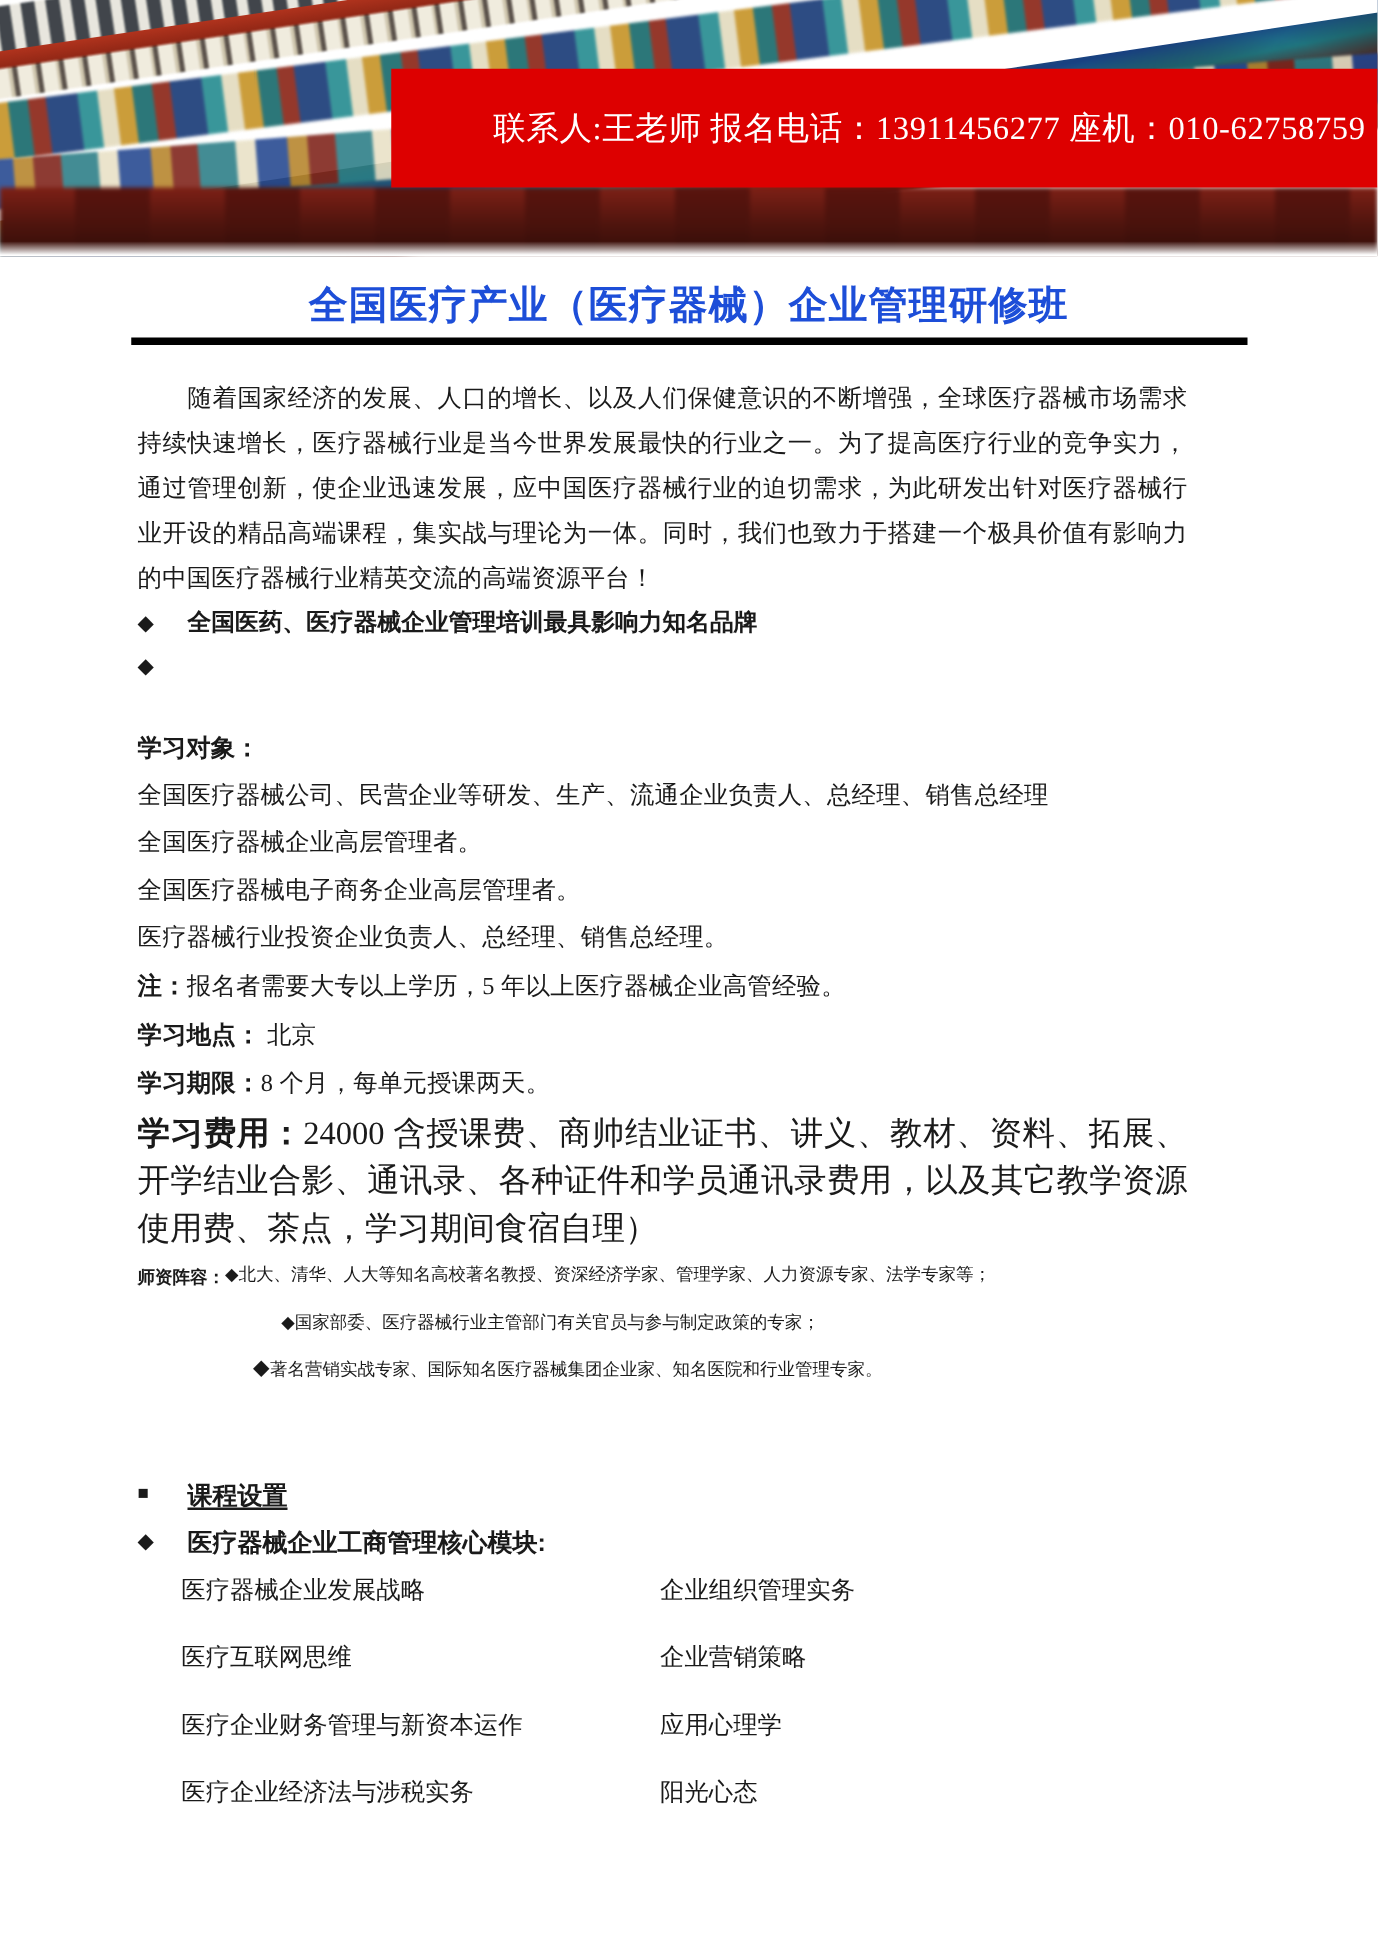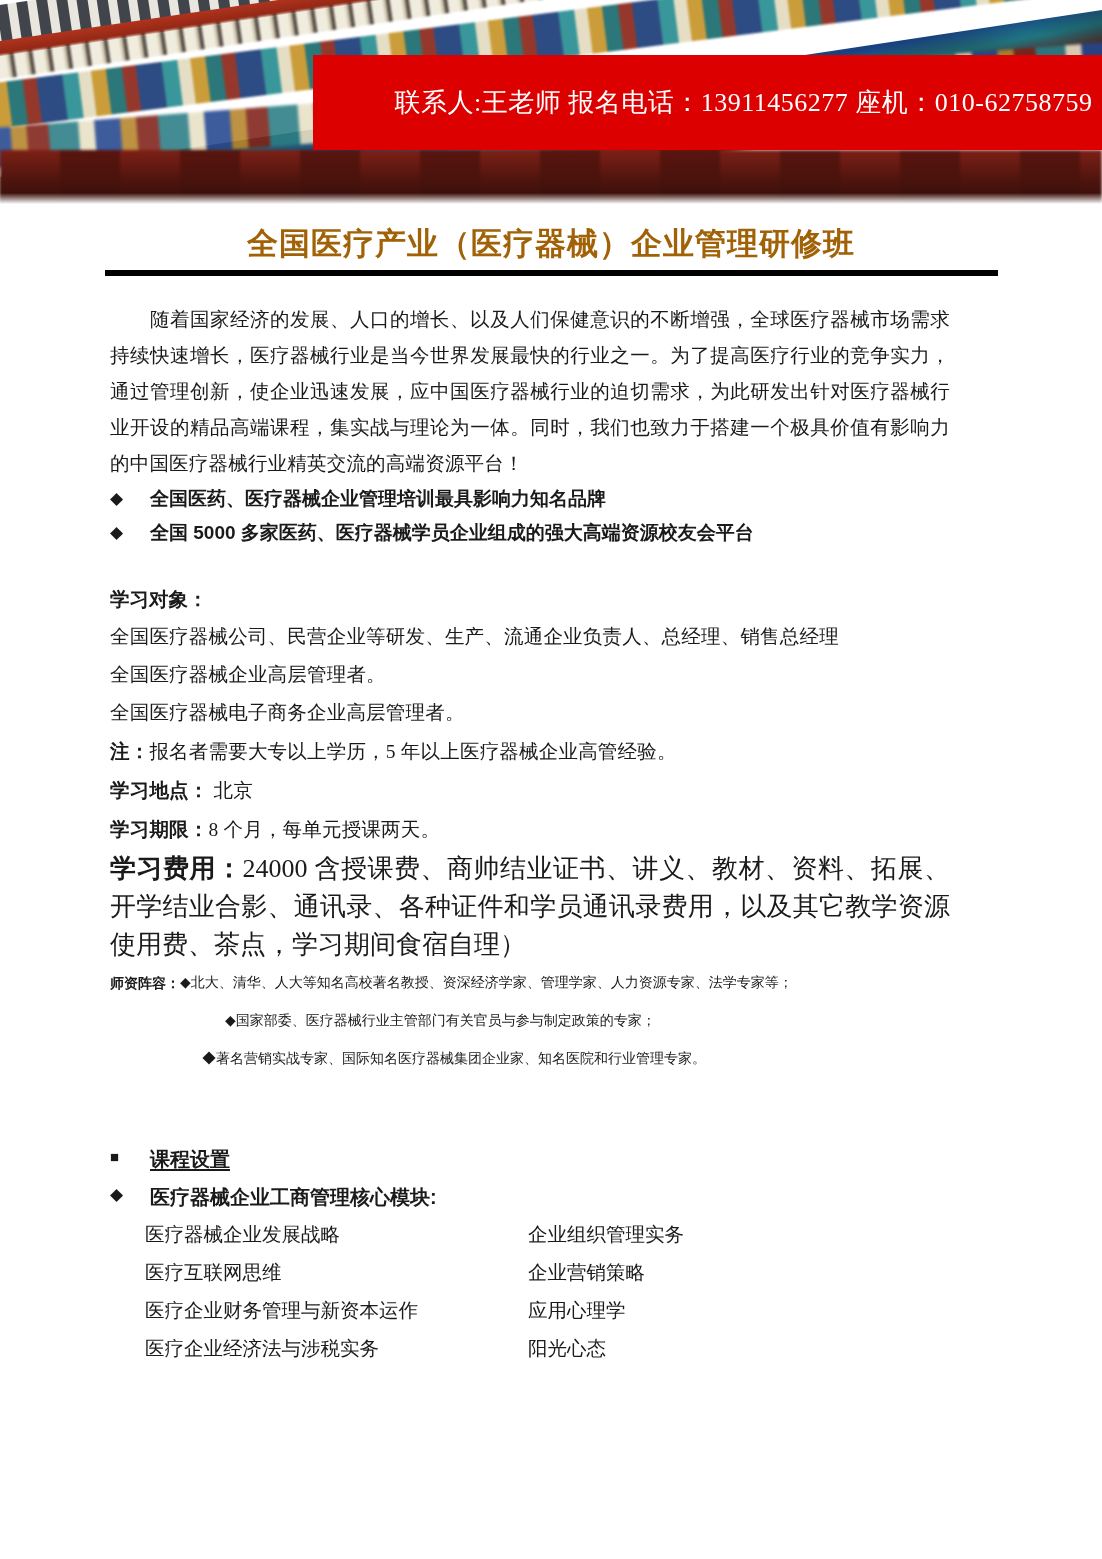--- a/index.html
+++ b/index.html
@@ -201,21 +201,21 @@
   .title-wrap {
     margin: 0;
     padding: 18px 0 0 0;
     text-align: center;
   }
   .doc-title {
     font-size: 31px;
     font-weight: bold;
     letter-spacing: 1px;
     font-family: "Liberation Sans", "DejaVu Sans", sans-serif;
-    color: #a16207;
+    color: #1d4ed8;
     display: inline-block;
   }
   .title-rule {
     width: 893px;
     height: 6px;
     background: #000000;
     margin: 5px auto 0 auto;
   }
 
   .content {
@@ -297,21 +297,21 @@
     font-weight: bold;
     font-family: "Liberation Sans", "DejaVu Sans", sans-serif;
     font-size: 20px;
     line-height: 38px;
   }
   .underline-text { text-decoration: underline; text-underline-offset: 3px; text-align: center; }
 
   .course-grid {
     display: grid;
     grid-template-columns: 383px auto;
-    row-gap: 0px;
+    row-gap: 16px;
     padding-left: 35px;
     font-size: 19.5px;
     line-height: 38px;
   }
   .course-cell { white-space: nowrap; }
 </style>
 </head>
 <body>
 
 <div class="banner">
@@ -340,29 +340,29 @@
   <div class="content">
 
     <p class="intro-para">随着国家经济的发展、人口的增长、以及人们保健意识的不断增强，全球医疗器械市场需求持续快速增长，医疗器械行业是当今世界发展最快的行业之一。为了提高医疗行业的竞争实力，通过管理创新，使企业迅速发展，应中国医疗器械行业的迫切需求，为此研发出针对医疗器械行业开设的精品高端课程，集实战与理论为一体。同时，我们也致力于搭建一个极具价值有影响力的中国医疗器械行业精英交流的高端资源平台！</p>
 
     <div class="bullet-line">
       <span class="bullet-mark">◆</span>
       <span>全国医药、医疗器械企业管理培训最具影响力知名品牌</span>
     </div>
     <div class="bullet-line">
       <span class="bullet-mark">◆</span>
-      <span>全国 5000 多家医药、医疗器械学员企业组成的强大高端资源校友会平台</span>
     </div>
 
     <div class="section-gap"></div>
 
     <p class="sec-head">学习对象：</p>
     <p class="plain-line">全国医疗器械公司、民营企业等研发、生产、流通企业负责人、总经理、销售总经理</p>
     <p class="plain-line">全国医疗器械企业高层管理者。</p>
     <p class="plain-line">全国医疗器械电子商务企业高层管理者。</p>
+    <p class="plain-line">医疗器械行业投资企业负责人、总经理、销售总经理。</p>
 
     <p class="plain-line"><span class="label">注：</span><span>报名者需要大专以上学历，5 年以上医疗器械企业高管经验。</span></p>
 
     <p class="plain-line"><span class="label">学习地点：</span><span> 北京</span></p>
 
     <p class="plain-line"><span class="label">学习期限：</span><span>8 个月，每单元授课两天。</span></p>
 
     <p class="wrap-line"><span class="label">学习费用：</span><span>24000 含授课费、商帅结业证书、讲义、教材、资料、拓展、开学结业合影、通讯录、各种证件和学员通讯录费用，以及其它教学资源使用费、茶点，学习期间食宿自理）</span></p>
 
     <div class="faculty-row">

